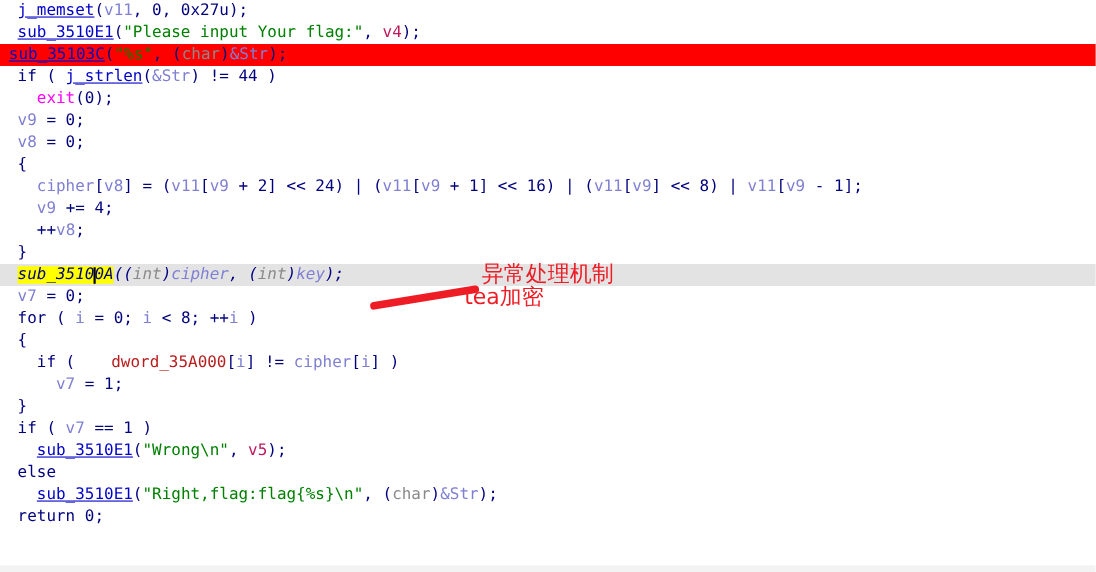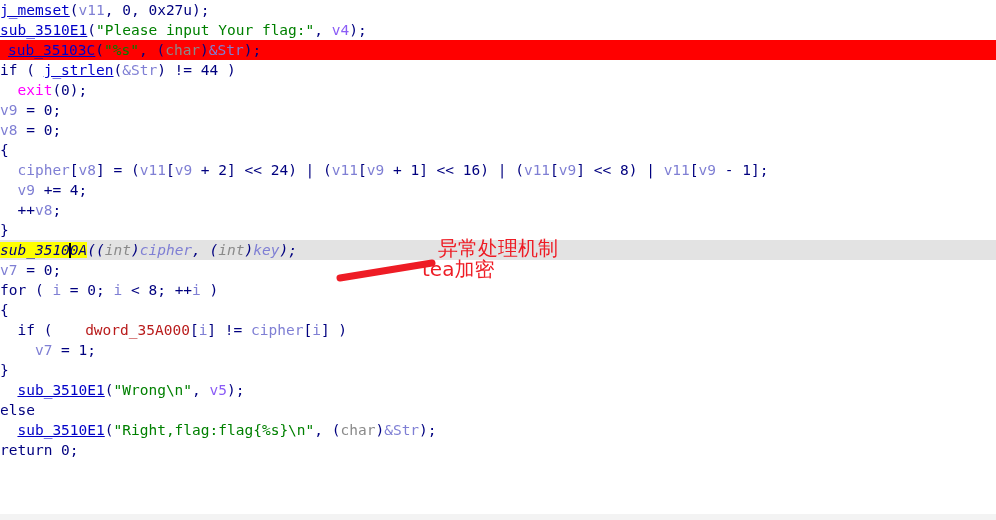--- a/index.html
+++ b/index.html
@@ -28,42 +28,42 @@
     width: 996px;
     height: 520px;
   }
 
   .code-line {
     position: relative;
     height: 20px;
     line-height: 20px;
     font-size: 14.5px;
     white-space: pre;
-    padding-left: 0;
+    padding-left: 16px;
     box-sizing: border-box;
     color: #00007f;
   }
 
   .code-line.hl-red {
     background: #ff0000;
     padding-left: 8px;
     width: 996px;
   }
   .code-line.hl-gray {
     background: #e3e3e3;
     width: 996px;
     font-style: italic;
   }
 
   
   .t-plain  { color: #00007f; }
   .t-fn     { color: #0000c8; text-decoration: underline; }
   .t-str    { color: #008000; }
   .t-var    { color: #7f7fd4; }
-  .t-arg    { color: #8b5cf6; }
+  .t-arg    { color: #be185d; }
   .t-kw     { color: #00007f; }
   .t-exit   { color: #ff00ff; }
   .t-cast   { color: #8a8a8a; }
   .t-global { color: #b91c1c; margin-left: 24px; }
 
   .caret-mark {
     background: #ffff00;
     color: #00007f;
     position: relative;
   }
@@ -117,20 +117,21 @@
       <div class="code-line"><span>  </span><span class="t-var">v9</span><span class="t-plain"> += 4;</span></div>
       <div class="code-line"><span>  </span><span class="t-plain">++</span><span class="t-var">v8</span><span class="t-plain">;</span></div>
       <div class="code-line"><span></span><span class="t-plain">}</span></div>
       <div class="code-line hl-gray"><span></span><span class="caret-mark" style="position: relative;"><span>sub_3510</span><span class="caret" style="position: static; display: inline-block; width: 2px; height: 15px; vertical-align: text-bottom; margin-left: -1px; margin-right: -1px;"></span><span>0A</span></span><span class="t-plain">((</span><span class="t-cast">int</span><span class="t-plain">)</span><span class="t-var">cipher</span><span class="t-plain">, (</span><span class="t-cast">int</span><span class="t-plain">)</span><span class="t-var">key</span><span class="t-plain">);</span></div>
       <div class="code-line"><span></span><span class="t-var">v7</span><span class="t-plain"> = 0;</span></div>
       <div class="code-line"><span></span><span class="t-kw">for ( </span><span class="t-var">i</span><span class="t-plain"> = 0; </span><span class="t-var">i</span><span class="t-plain"> &lt; 8; ++</span><span class="t-var">i</span><span class="t-plain"> )</span></div>
       <div class="code-line"><span></span><span class="t-plain">{</span></div>
       <div class="code-line"><span>  </span><span class="t-kw">if ( </span><span class="t-global">dword_35A000</span><span class="t-plain">[</span><span class="t-var">i</span><span class="t-plain">] != </span><span class="t-var">cipher</span><span class="t-plain">[</span><span class="t-var">i</span><span class="t-plain">] )</span></div>
       <div class="code-line"><span>    </span><span class="t-var">v7</span><span class="t-plain"> = 1;</span></div>
       <div class="code-line"><span></span><span class="t-plain">}</span></div>
+      <div class="code-line"><span></span><span class="t-kw">if ( </span><span class="t-var">v7</span><span class="t-plain"> == 1 )</span></div>
       <div class="code-line"><span>  </span><span class="t-fn">sub_3510E1</span><span class="t-plain">(</span><span class="t-str">"Wrong\n"</span><span class="t-plain">, </span><span class="t-arg">v5</span><span class="t-plain">);</span></div>
       <div class="code-line"><span></span><span class="t-kw">else</span></div>
       <div class="code-line"><span>  </span><span class="t-fn">sub_3510E1</span><span class="t-plain">(</span><span class="t-str">"Right,flag:flag{%s}\n"</span><span class="t-plain">, (</span><span class="t-cast">char</span><span class="t-plain">)</span><span class="t-var">&amp;Str</span><span class="t-plain">);</span></div>
       <div class="code-line"><span></span><span class="t-kw">return 0;</span></div>
     </div>
 
   <svg class="arrow" id="arrow-svg" width="996" height="520" style="left:0;top:0;">
   <line x1="340" y1="278" x2="432" y2="263" stroke="#ee1c25" stroke-width="7" stroke-linecap="round"></line>
     </svg>
 

